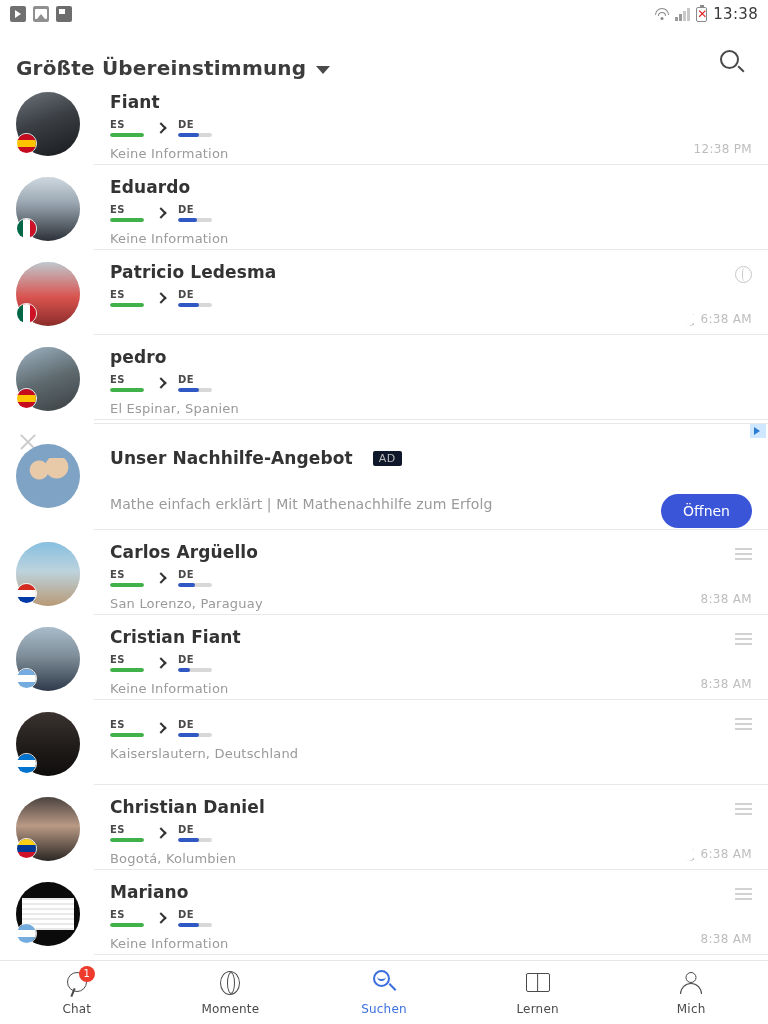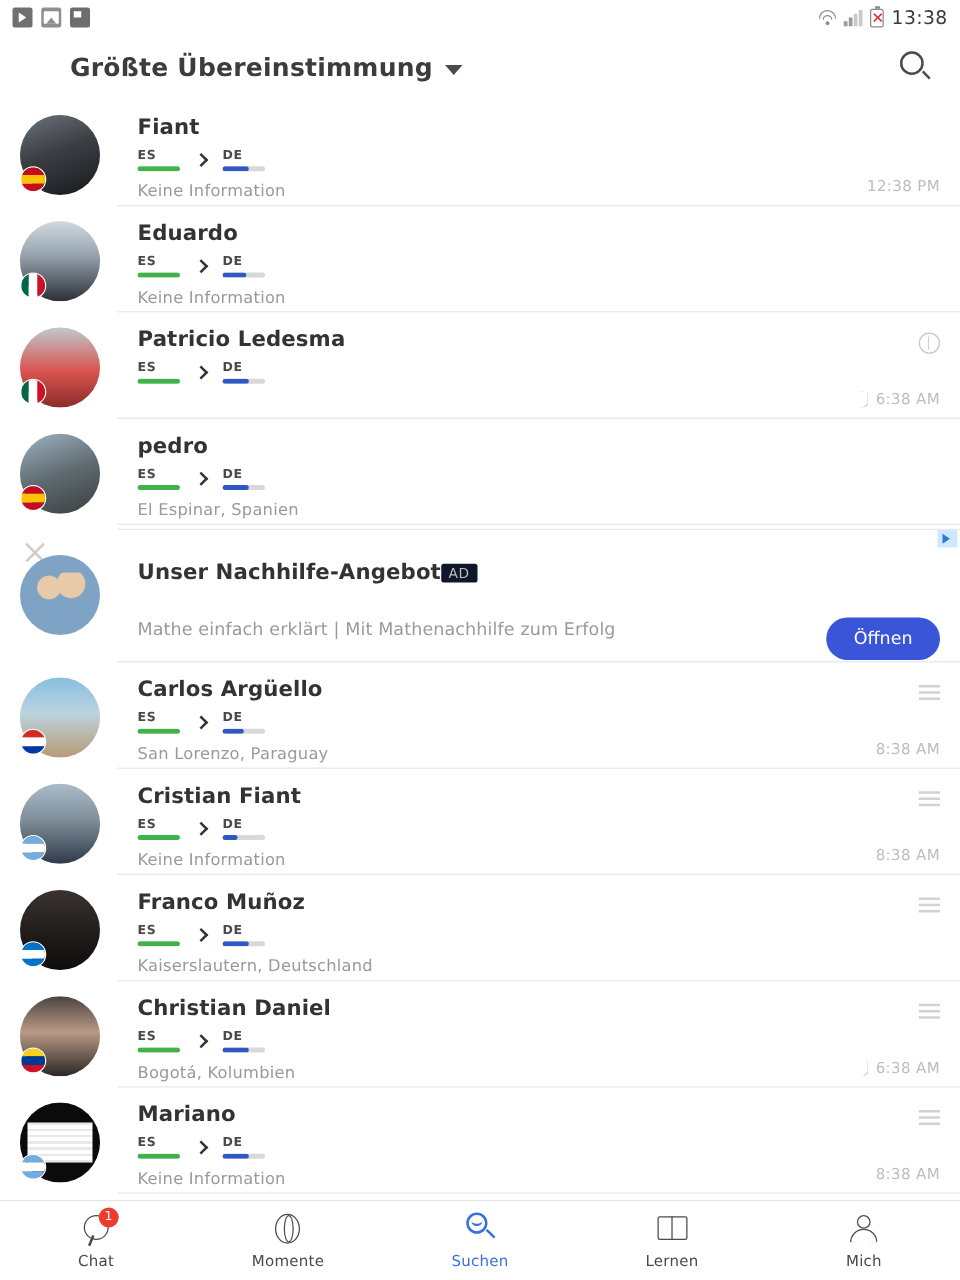--- a/index.html
+++ b/index.html
@@ -75,24 +75,23 @@
     width: 4px; height: 2px; background: #8a8a8a;
   }
   .batt-x {
     position: absolute; inset: 0; color: #e02020;
     font-size: 12px; line-height: 12px; text-align: center;
     font-weight: bold;
   }
 
   
   .header {
-    height: 52px; display: flex; align-items: center;
+    height: 52px; display: flex; align-items: flex-end;
     justify-content: space-between; padding: 0 18px 0 16px;
     background: #fff;
-    margin-left: 40px;
   }
   .header-title-wrap { display: flex; align-items: center; gap: 10px; cursor: pointer; }
   .header-title {
     font-size: 20px; color: #3c3c3c; font-weight: 600;
     letter-spacing: .2px;
   }
   .caret {
     width: 0; height: 0; border-left: 7px solid transparent;
     border-right: 7px solid transparent; border-top: 8px solid #4a4a4a;
     margin-top: 3px;
@@ -216,21 +215,21 @@
     content: ""; position: absolute; left: 4px; top: 3px;
     border-left: 6px solid #2b7cd3;
     border-top: 4px solid transparent; border-bottom: 4px solid transparent;
   }
   .ad-body { display: flex; align-items: flex-start; padding-top: 24px; }
   .ad-avatar {
     width: 64px; height: 64px; border-radius: 50%; overflow: hidden;
     flex: none; position: relative; background: #7ea3c4;
   }
   .ad-main { flex: 1; padding-left: 30px; padding-top: 4px; }
-  .ad-title-line { display: flex; align-items: center; gap: 0; }
+  .ad-title-line { display: flex; align-items: center; gap: 20px; }
   .ad-title { font-size: 17px; font-weight: 700; color: #333; letter-spacing: .1px;}
   .ad-badge {
     font-size: 11px; color: #bdbdbd; background: #0f172a;
     padding: 1px 6px; border-radius: 2px; letter-spacing: .5px;
   }
   .ad-desc { margin-top: 28px; font-size: 14px; color: #9a9a9a; letter-spacing: .1px;}
   .ad-cta {
     position: absolute; right: 16px; top: 74px;
     background: #3b55d9; color: #fff; border: none;
     padding: 9px 22px; border-radius: 18px; font-size: 14px;
@@ -649,21 +648,20 @@
             <div class="avatar">
               <div class="ph ph-drk"></div>
             </div>
             <div class="flagbadge">
               <span style="background: rgb(0, 115, 207);"></span>
               <span style="background: rgb(255, 255, 255);"></span>
               <span style="background: rgb(0, 115, 207);"></span>
             </div>
           </div>
           <div class="rowbody">
-            <div class="name">Franco Muñoz</div>
             <div class="langs">
               <div class="lang">
                 <div class="lbl">ES</div>
                 <div class="track">
                   <div class="fill" style="width: 100%; background: rgb(63, 178, 74);"></div>
                 </div>
               </div>
               <div class="chev"></div>
               <div class="lang">
                 <div class="lbl">DE</div>

